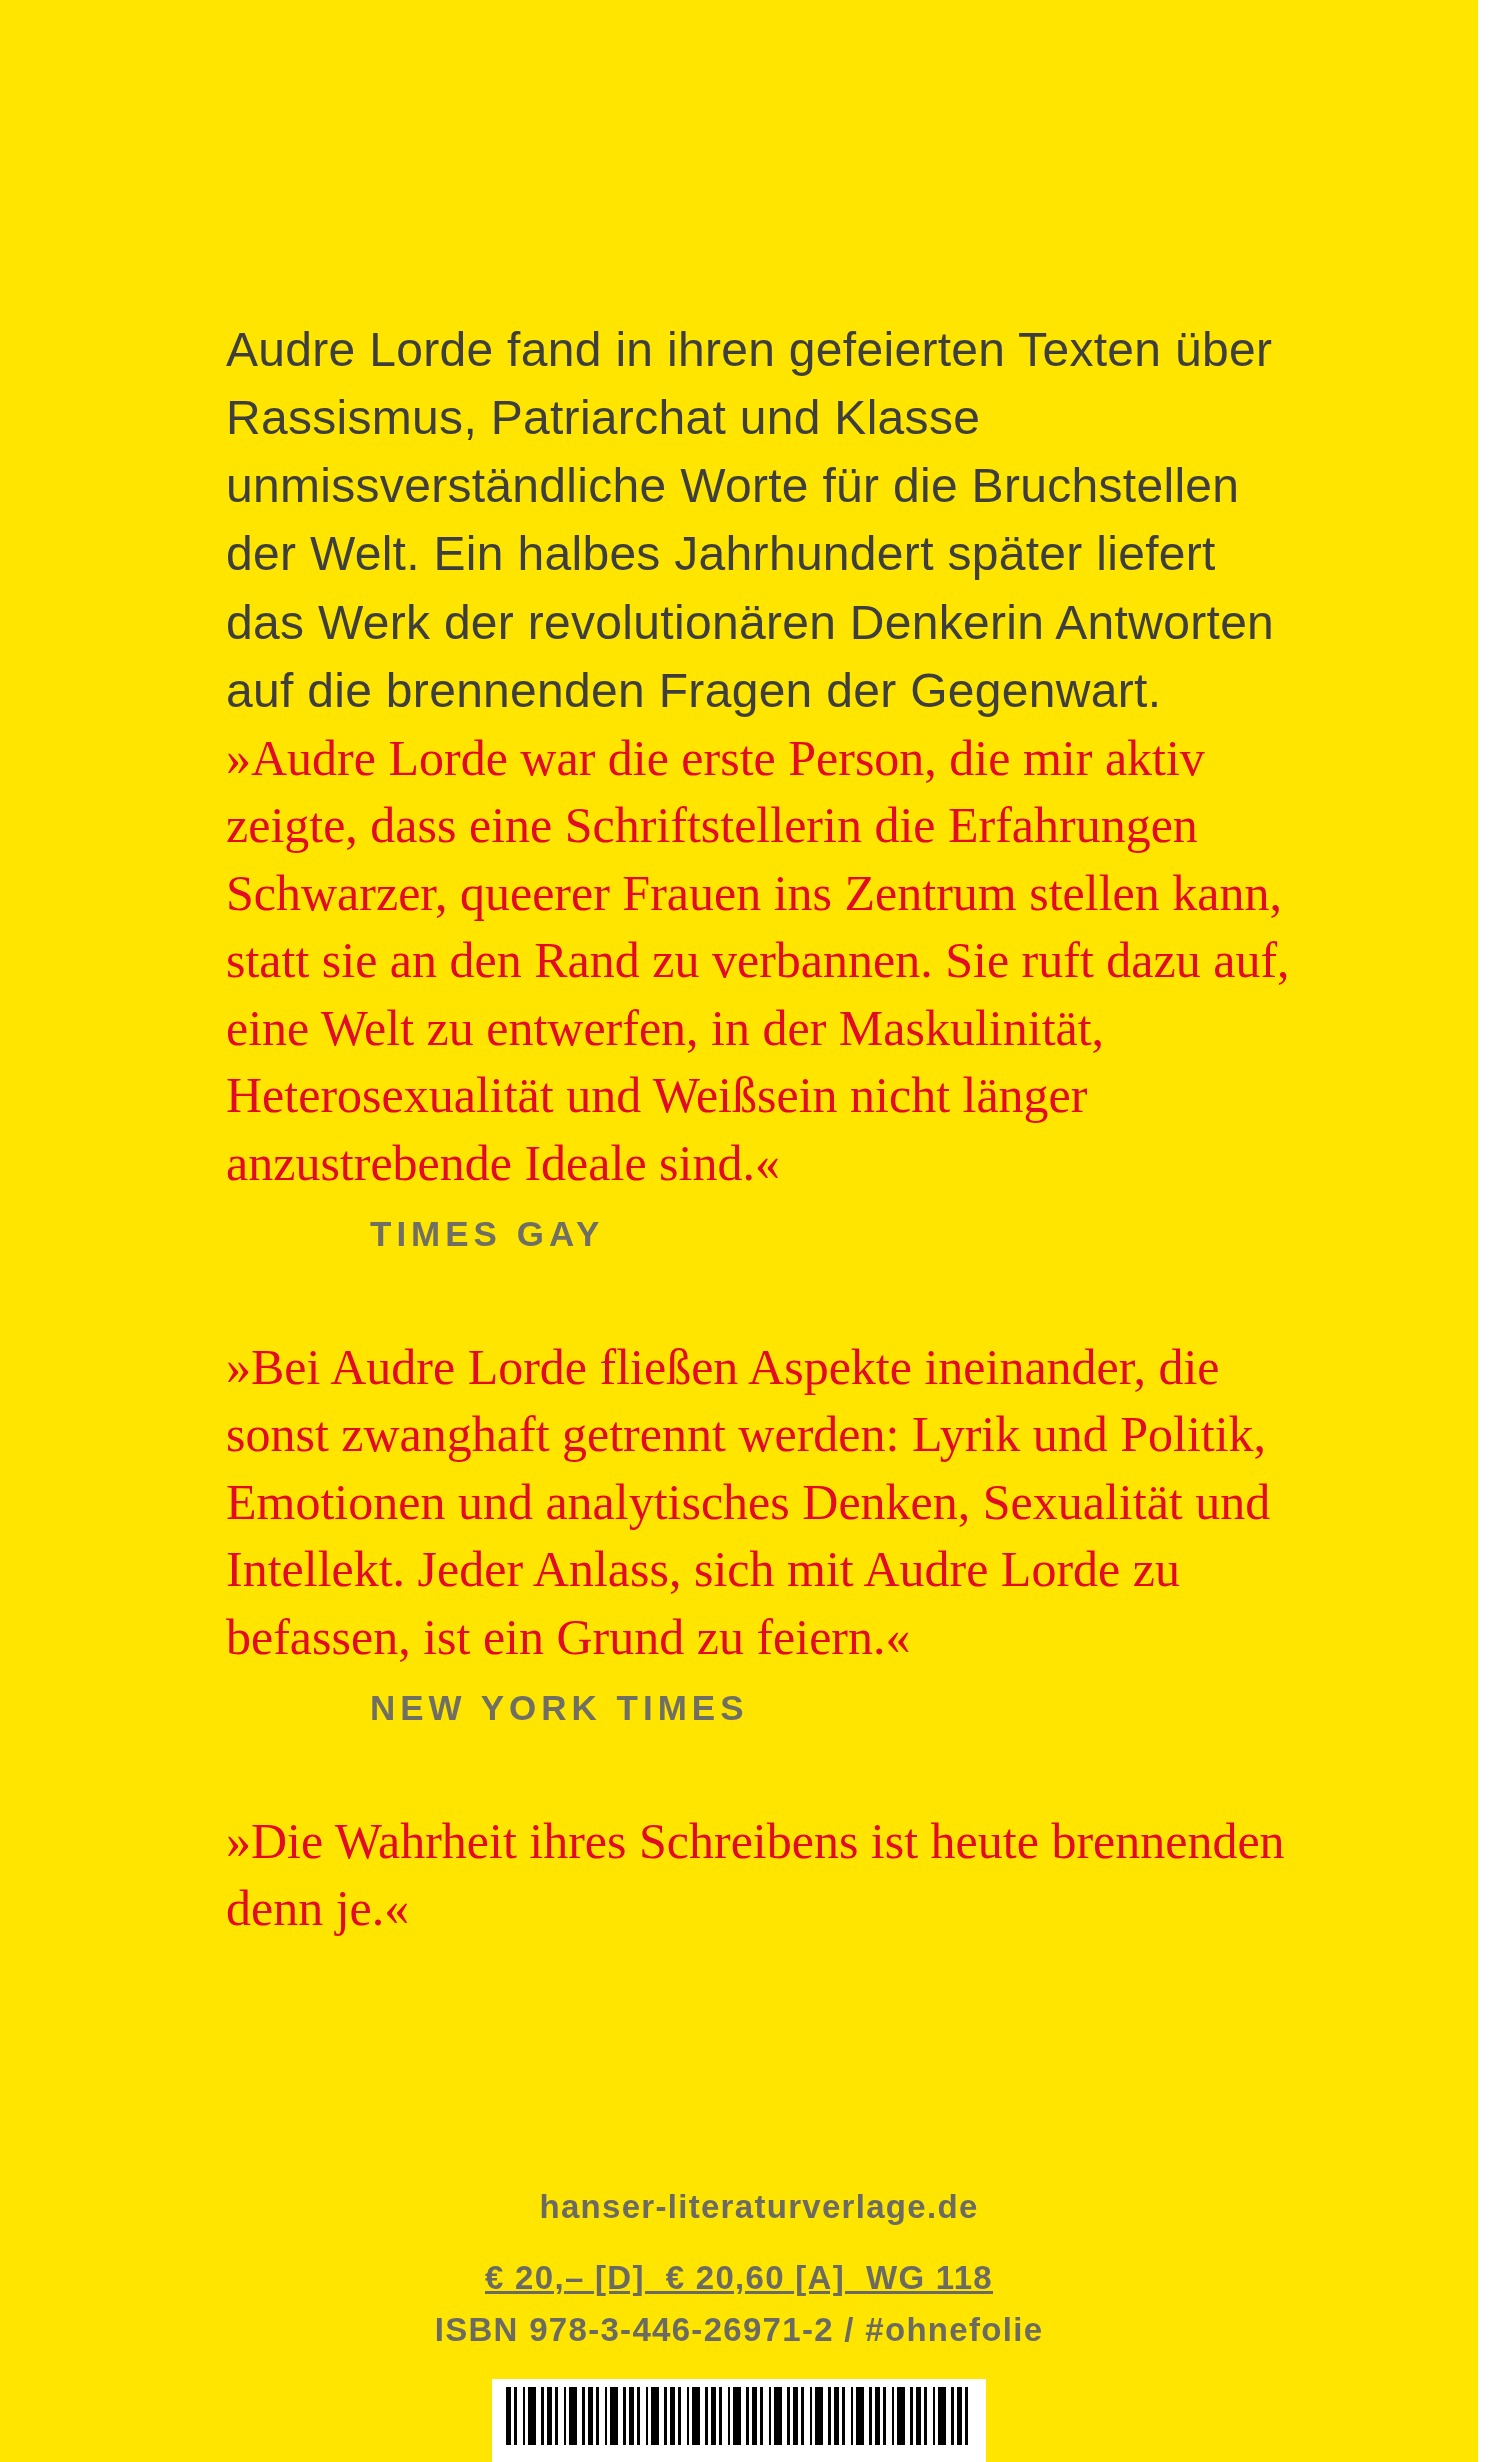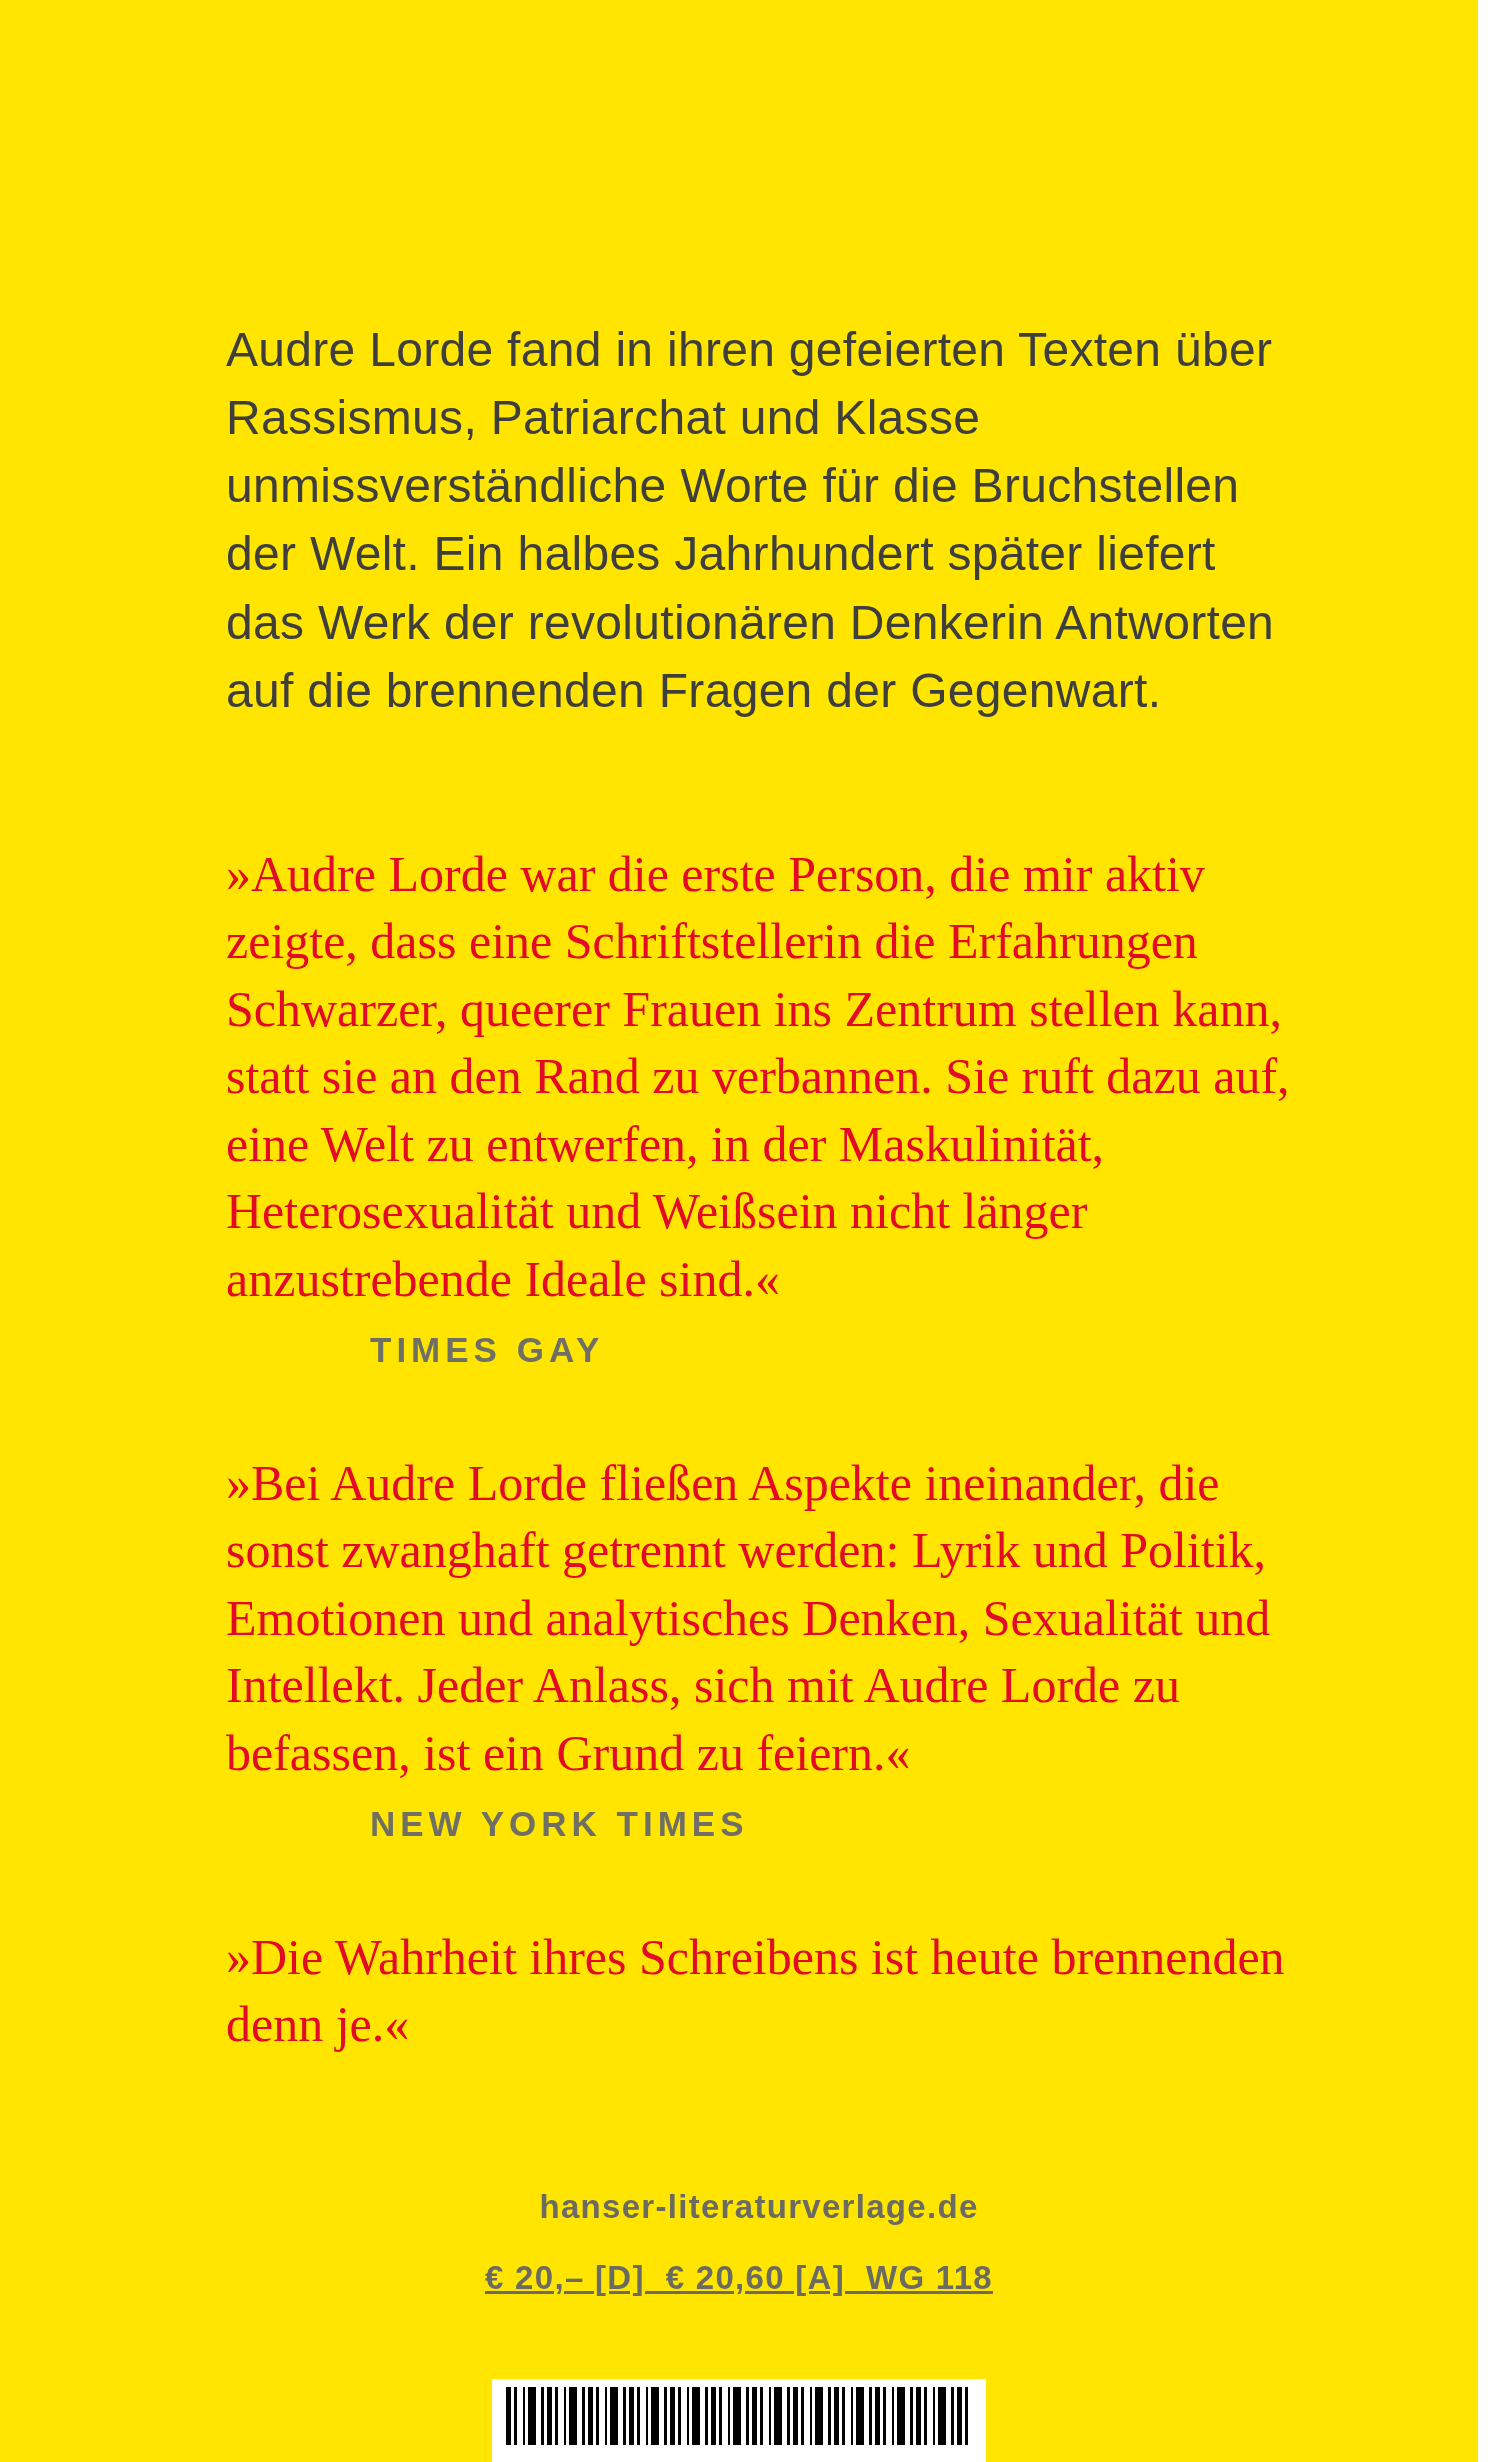--- a/index.html
+++ b/index.html
@@ -22,21 +22,21 @@
   }
 
   .intro {
     font-family: "Liberation Sans", sans-serif;
     font-size: 48px;
     line-height: 1.42;
     color: #3E3E3C;
     letter-spacing: 0.3px;
   }
 
-  .quote-block { margin-top: 116px; }
+  .quote-block { }
   .quote-block + .quote-block { margin-top: 80px; }
 
   .quote {
     font-family: "Liberation Serif", serif;
     font-size: 50px;
     line-height: 1.35;
     color: #E30A26;
   }
 
   .source {
@@ -124,20 +124,21 @@
 
     <div class="quote-block">
       <p class="quote">»Die Wahrheit ihres Schreibens ist heute brennenden denn je.«</p>
     </div>
 
   </div>
 
   <div class="footer">
     <p class="website">hanser-literaturverlage.de</p>
     <p class="price-line">€ 20,– [D]  € 20,60 [A]  WG 118</p>
+    <p class="isbn-line">ISBN 978-3-446-26971-2 / #ohnefolie</p>
   </div>
 
   <div class="barcode-box">
     <div class="barcode-bars"></div>
   </div>
 
 </div>
 
 
 </body></html>

